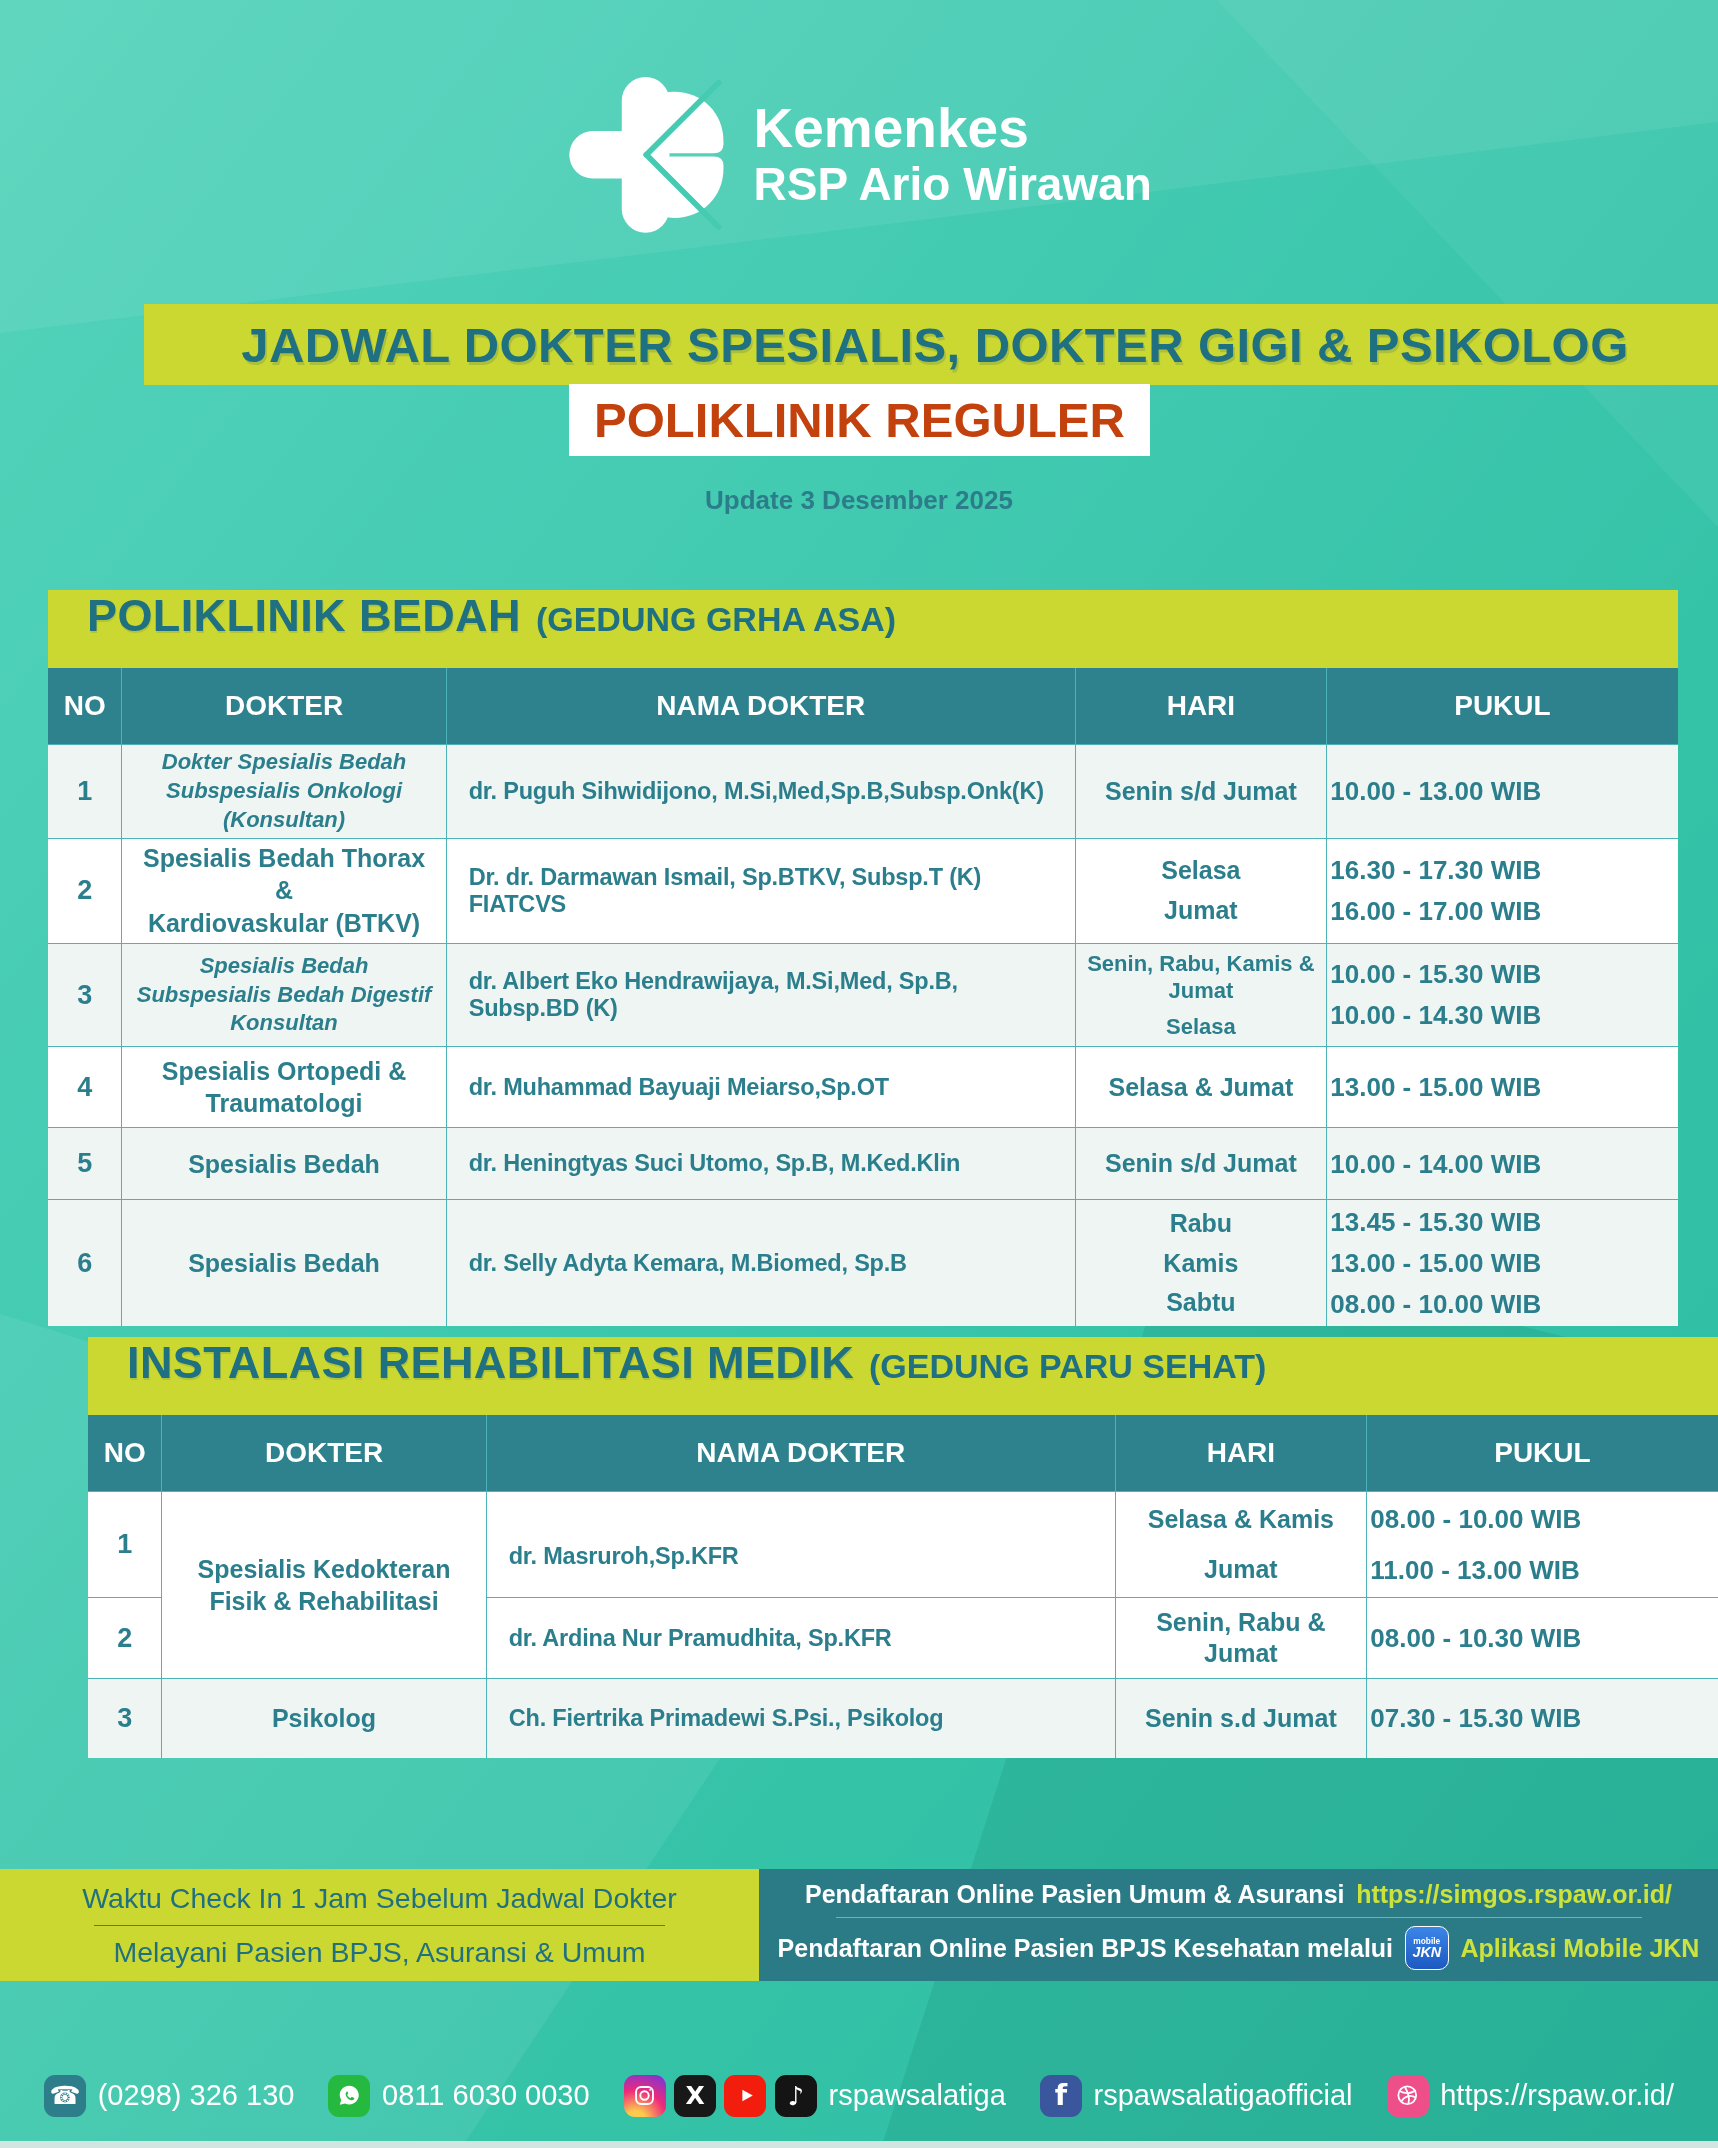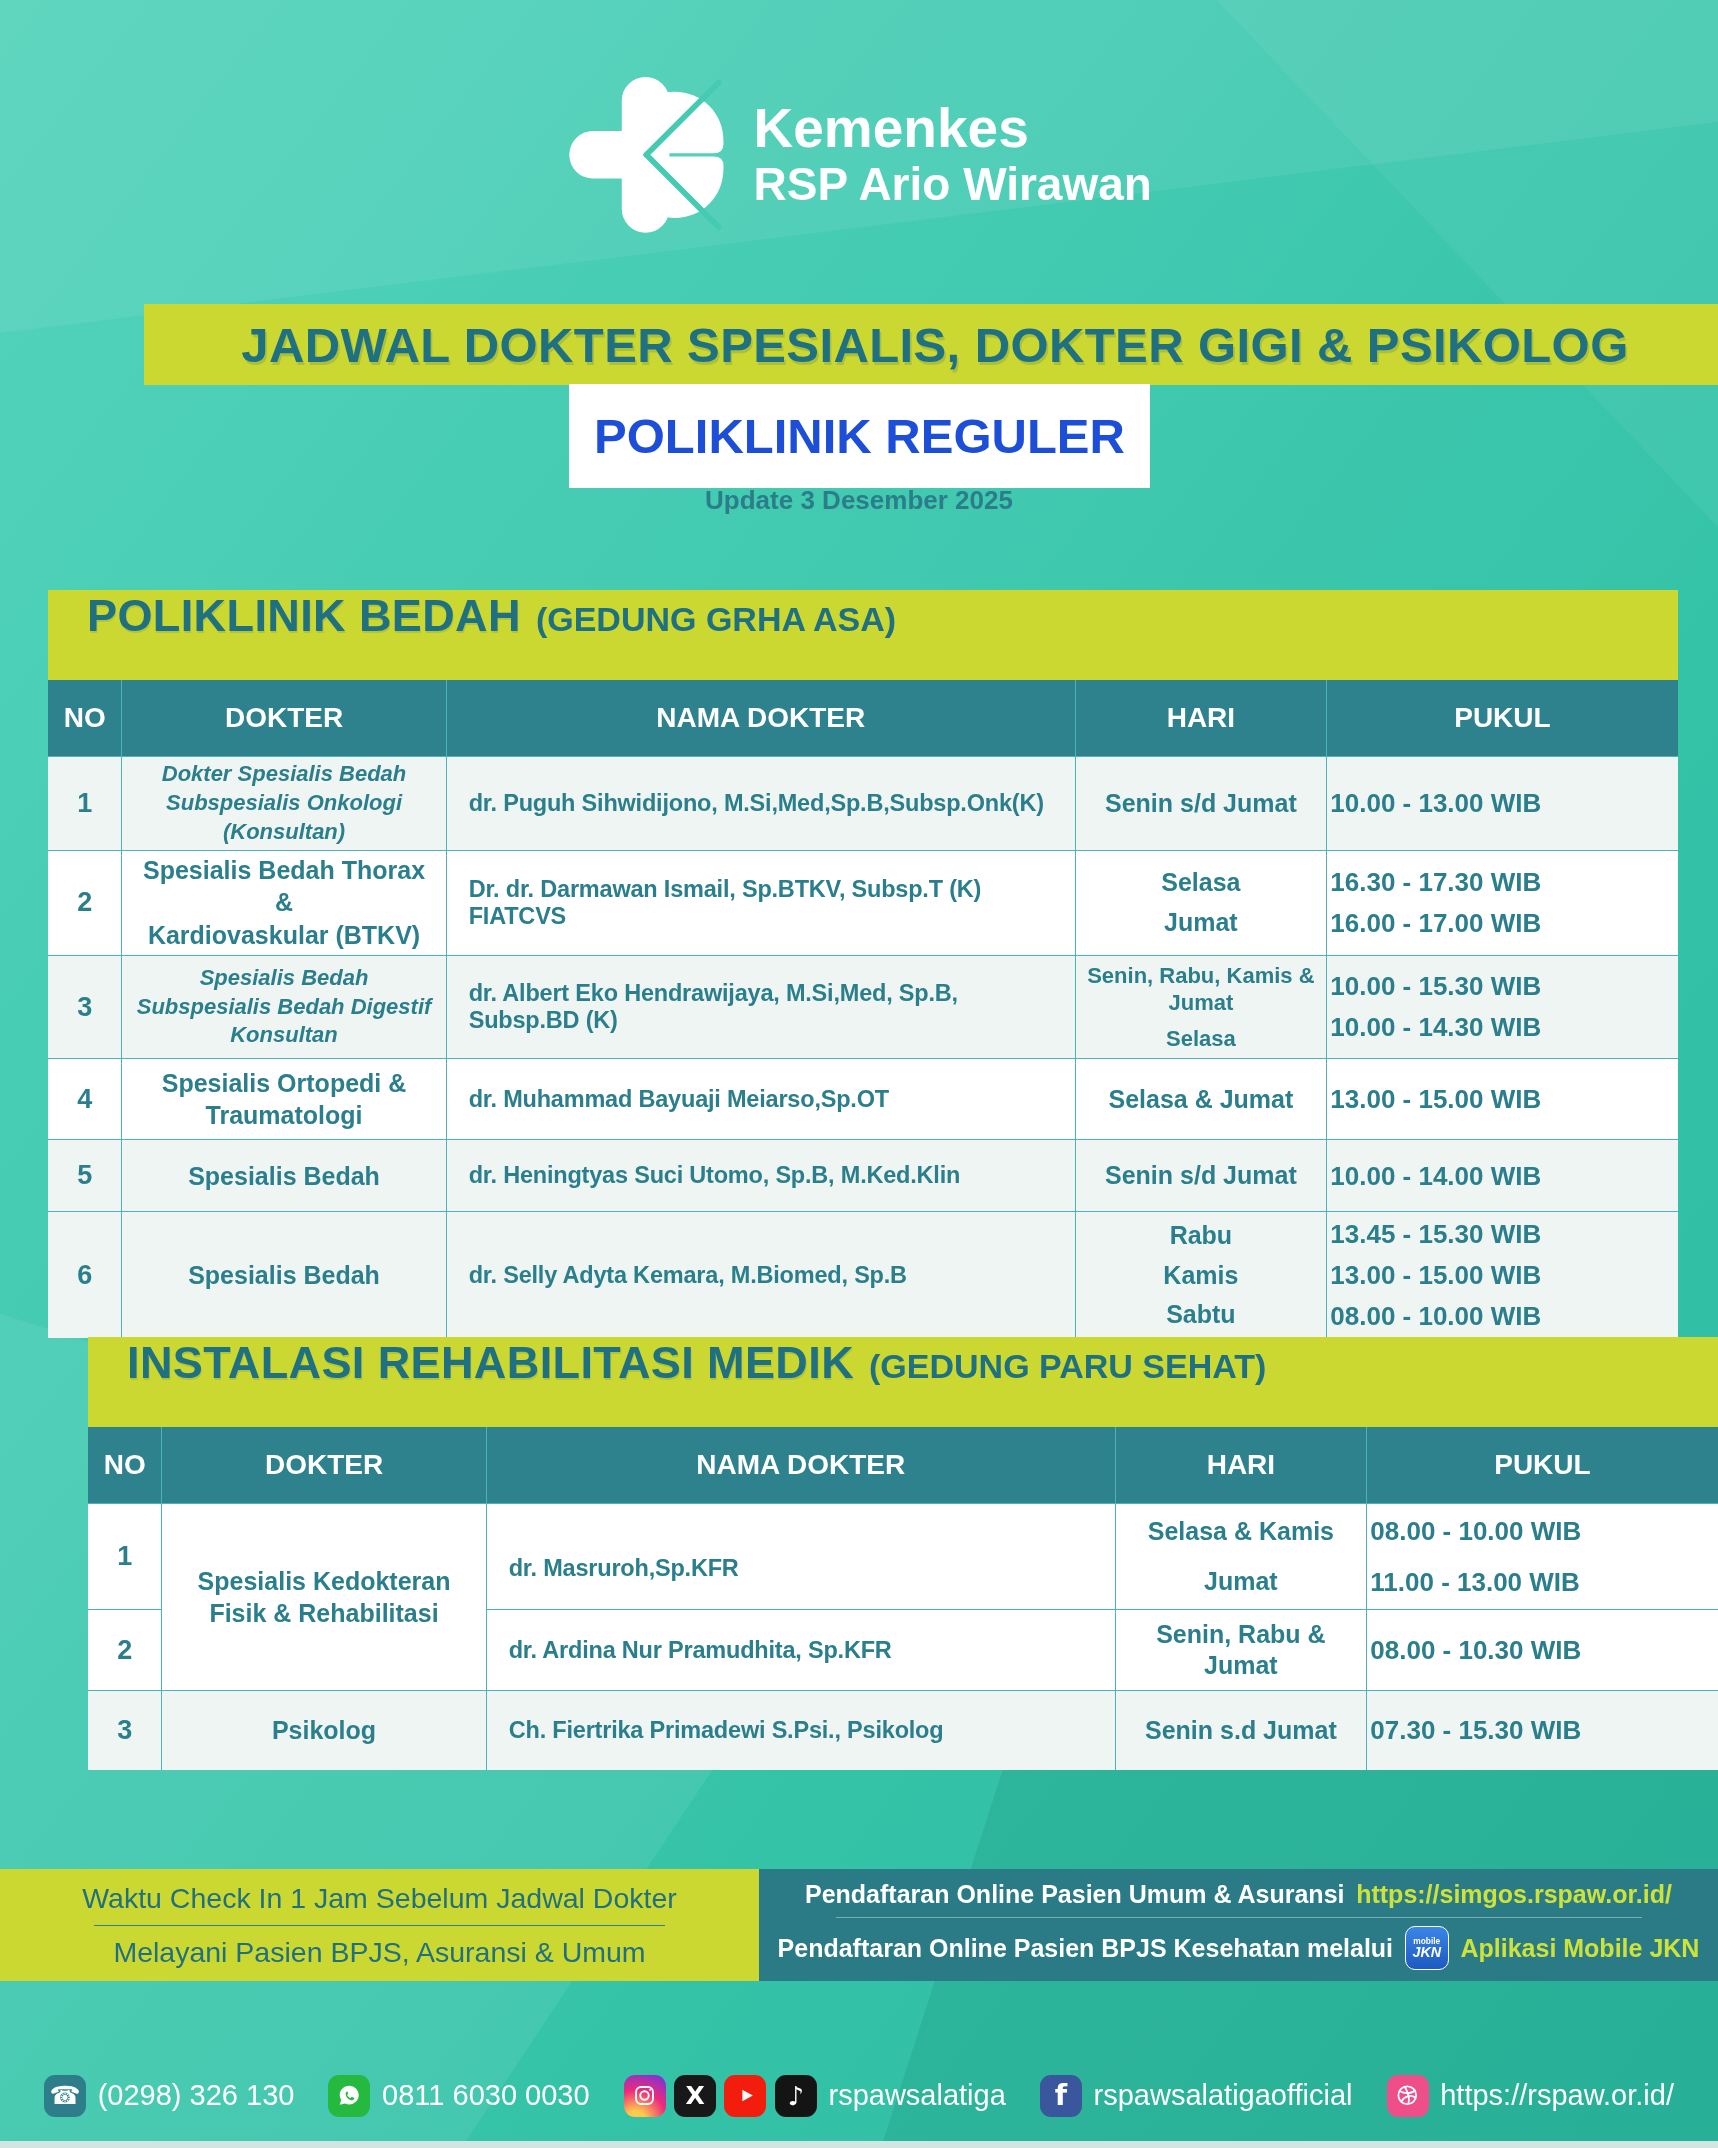--- a/index.html
+++ b/index.html
@@ -19,28 +19,28 @@
   
   .brand-row{left:0;right:0;top:72px;display:flex;justify-content:center;align-items:center;gap:23.5px;}
   .brand-text{color:#fff;}
   .brand-l1{font-size:55px;font-weight:bold;line-height:1.05;}
   .brand-l2{font-size:46px;font-weight:bold;line-height:1.15;}
 
   
   .title-banner{left:144px;top:304px;width:1582px;height:81px;background:#cbd832;
     display:flex;align-items:center;justify-content:center;font-size:49px;font-weight:bold;
     color:#1f7081;text-shadow:1.7px 2.5px 0 rgba(20,85,97,.18);letter-spacing:0.4px;}
-  .title-sub{left:569px;top:384px;width:581px;height:104px;background:#fff;
-    display:flex;align-items:center;justify-content:center;font-size:49px;font-weight:bold;color:#1d4ed8;}
+  .title-sub{left:569px;top:384px;width:581px;height:72px;background:#fff;
+    display:flex;align-items:center;justify-content:center;font-size:49px;font-weight:bold;color:#c2410c;}
   .update{left:0;right:0;top:485px;text-align:center;font-size:26px;font-weight:600;color:#2c7d8a;}
 
   
   .section{left:48px;width:1630px;}
   .sec1{top:590px;} .sec2{top:1337px;padding-left:40px;}
-  .banner{height:90px;background:#cbd832;display:flex;align-items:baseline;padding:0 39px;
+  .banner{height:78px;background:#cbd832;display:flex;align-items:baseline;padding:0 39px;
     box-sizing:border-box;color:#1f7081;font-weight:bold;}
   .banner .h{font-size:45px;letter-spacing:0.4px;text-shadow:0.8px 1.7px 0 rgba(20,85,97,.15);}
   .banner .n{font-size:34px;margin-left:15px;}
 
   table.sched{width:100%;border-collapse:separate;border-spacing:0;table-layout:fixed;}
   .sched th{background:#2e828e;color:#fff;font-size:28px;font-weight:bold;text-align:center;height:76px;}
   .sched td,.sched th{border-left:1.7px solid #4db3b6;box-sizing:border-box;vertical-align:middle;}
   .sched td:first-child,.sched th:first-child{border-left:none;}
   .sched tbody td{border-top:1.7px solid #4db3b6;color:#2b7e8c;font-weight:bold;}
   .r-light td{background:#eff5f3;} .r-white td{background:#ffffff;}

